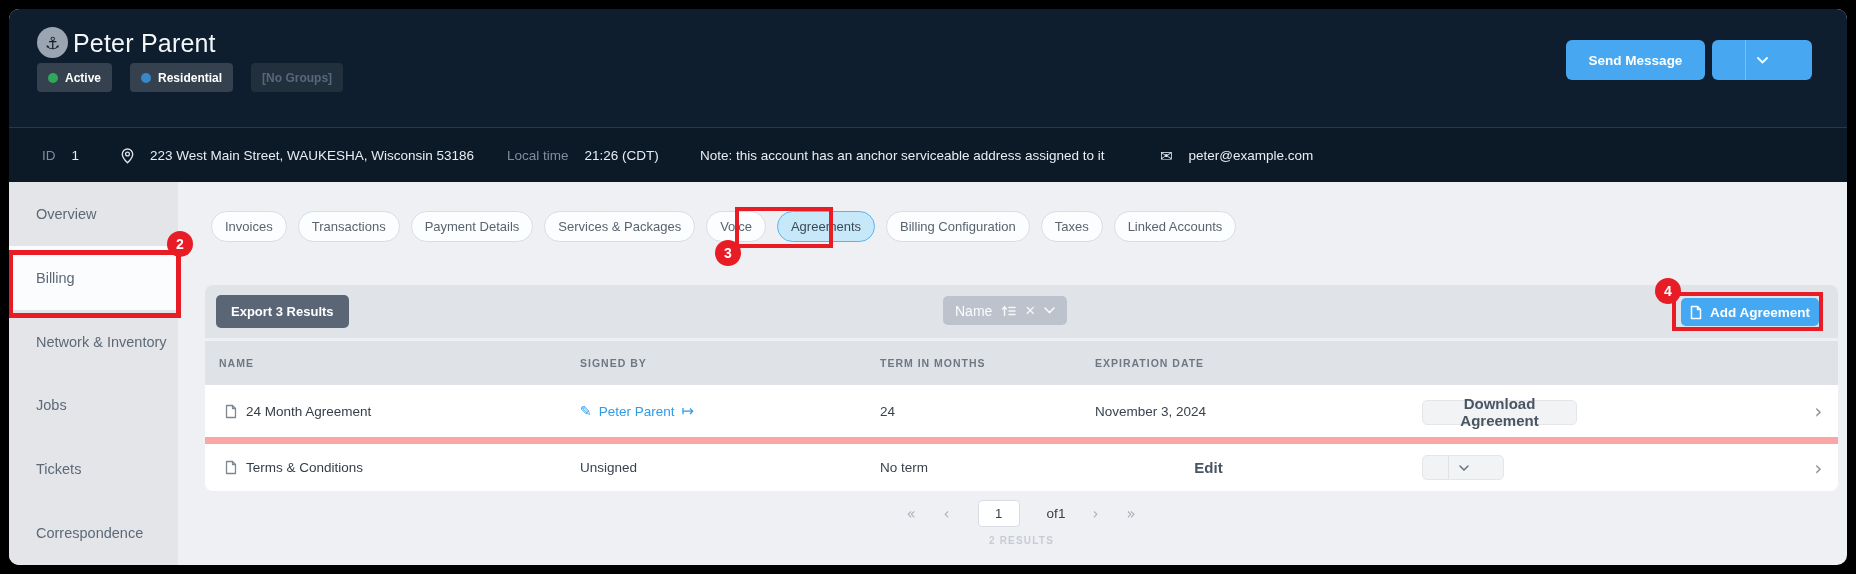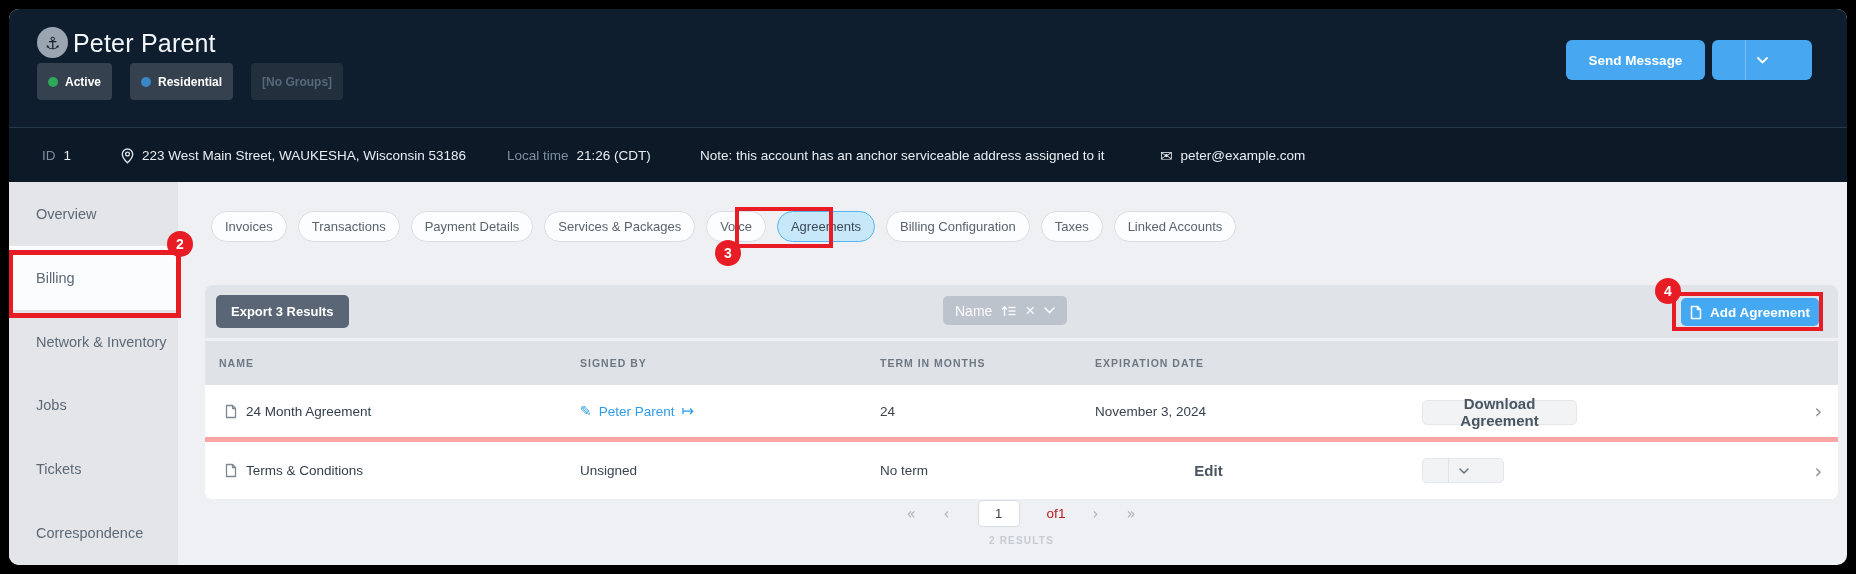--- a/index.html
+++ b/index.html
@@ -10,37 +10,37 @@
        overflow:hidden;background:#eef0f4;}
   .glyph{font-family:"DejaVu Sans",sans-serif;}
 
   
   .topbar{position:absolute;left:0;top:0;width:100%;height:118px;background:#0e1e2e;}
   .avatar{position:absolute;left:28px;top:18px;width:31px;height:31px;border-radius:50%;
           background:#9aa5b1;display:flex;align-items:center;justify-content:center;
           color:#14202e;font-size:17px;}
   .title{position:absolute;left:64px;top:20px;color:#f3f6f9;font-size:25px;font-weight:500;letter-spacing:.2px;}
   .badges{position:absolute;left:28px;top:54px;display:flex;gap:18px;}
-  .badge{height:37px;display:inline-flex;align-items:center;gap:7px;padding:0 11px;
+  .badge{height:29px;display:inline-flex;align-items:center;gap:7px;padding:0 11px;
          border-radius:4px;background:#35414f;color:#fff;font-size:12px;font-weight:700;}
   .badge .dot{width:10px;height:10px;border-radius:50%;}
   .badge.muted{background:#22303e;color:#56687a;font-weight:600;}
   .hdr-actions{position:absolute;right:35px;top:31px;display:flex;gap:7px;}
   .btn-blue{height:40px;border-radius:6px;background:#47a8f1;color:#fff;font-size:13.5px;
             font-weight:700;display:inline-flex;align-items:center;justify-content:center;}
   .btn-send{width:139px;}
   .btn-edit{width:100px;padding:0;}
   .btn-edit .seg{display:flex;align-items:center;justify-content:center;height:100%;}
   .btn-edit .seg.main{flex:1;}
   .btn-edit .seg.caret{width:34px;border-left:1px solid rgba(255,255,255,.28);}
 
   
   .infobar{position:absolute;left:0;top:118px;width:100%;height:55px;background:#0c1926;
            border-top:1px solid #24394b;color:#e8edf3;font-size:13.5px;}
-  .infobar .item{position:absolute;top:0;height:55px;display:flex;align-items:center;gap:8px;}
+  .infobar .item{position:absolute;top:0;height:55px;display:flex;align-items:center;gap:16px;}
   .dim{color:#7e8ea0;}
 
   
   .body{position:absolute;left:0;top:173px;width:100%;height:383px;}
   .sidebar{position:absolute;left:0;top:0;width:169px;height:100%;background:#e3e5e9;
            display:flex;flex-direction:column;}
   .side-item{height:67.5px;display:flex;align-items:center;padding-left:27px;
              color:#5d6977;font-size:14.5px;cursor:default;}
   .side-item.active{background:#fbfcfd;}
   .main{position:absolute;left:169px;top:0;width:1669px;height:100%;}
@@ -64,42 +64,42 @@
            background:#44a9f2;color:#fff;font-size:13.5px;font-weight:700;
            display:inline-flex;align-items:center;justify-content:center;gap:8px;}
 
   
   .tcard{position:absolute;left:27px;top:159px;width:1633px;background:#fff;border-radius:0 0 8px 8px;overflow:hidden;}
   .tgrid{display:grid;grid-template-columns:375px 300px 215px 327px 1fr;align-items:center;}
   .thead{height:44px;background:#dfe2e7;color:#6e7883;font-size:10.5px;font-weight:600;
          letter-spacing:1px;}
   .thead .c1{padding-left:14px;}
   .trow{height:52px;position:relative;background:#fff;color:#39434f;font-size:13.5px;}
-  .trow + .trow{border-top:5px solid #fca5a5;height:62px;}
+  .trow + .trow{border-top:7px solid #fca5a5;height:54px;}
   .cell-name{display:flex;align-items:center;gap:9px;padding-left:20px;color:#333e4a;}
   .doc-ic{color:#7d8792;display:inline-flex;}
   .sig-link{display:inline-flex;align-items:center;gap:7px;color:#2f9ce8;cursor:pointer;}
   .row-chev{position:absolute;right:16px;top:50%;transform:translateY(-50%);color:#8c949e;
             font-size:19px;line-height:1;cursor:pointer;}
   .btn-light{height:25px;border-radius:5px;background:#f1f3f5;border:1px solid #e4e6ea;
              color:#4a5562;font-size:15px;font-weight:600;display:inline-flex;align-items:center;
              justify-content:center;}
   .btn-download{width:155px;}
   .btn-editrow{padding:0;width:82px;}
   .btn-editrow .seg{display:flex;align-items:center;justify-content:center;height:100%;}
   .btn-editrow .seg.main{flex:1;}
   .btn-editrow .seg.caret{width:31px;border-left:1px solid #dfe2e6;color:#6b7480;}
 
   
   .pager{position:absolute;left:27px;top:318px;width:1633px;display:flex;align-items:center;
          justify-content:center;gap:27px;color:#a9b0b9;font-size:15px;}
   .pager .nav{cursor:pointer;letter-spacing:1px;}
   .page-box{width:42px;height:27px;border:1px solid #d9dde3;border-radius:4px;background:#fff;
             text-align:center;color:#3a424c;font-size:13px;font-family:"Liberation Sans",sans-serif;}
-  .of{color:#b91c1c;font-size:13.5px;display:inline-flex;}
+  .of{color:#404040;font-size:13.5px;display:inline-flex;}
   .results{position:absolute;left:27px;top:353px;width:1633px;text-align:center;color:#c7cbd2;
            font-size:10px;letter-spacing:1.2px;font-weight:600;}
 
   
   .anno-box{position:absolute;border:4px solid #e81c24;z-index:40;pointer-events:none;}
   .anno-badge{position:absolute;width:26px;height:26px;border-radius:50%;background:#e81c24;
               color:#fff;font-size:14px;font-weight:700;display:flex;align-items:center;
               justify-content:center;z-index:41;}
 
   svg{display:block;}

